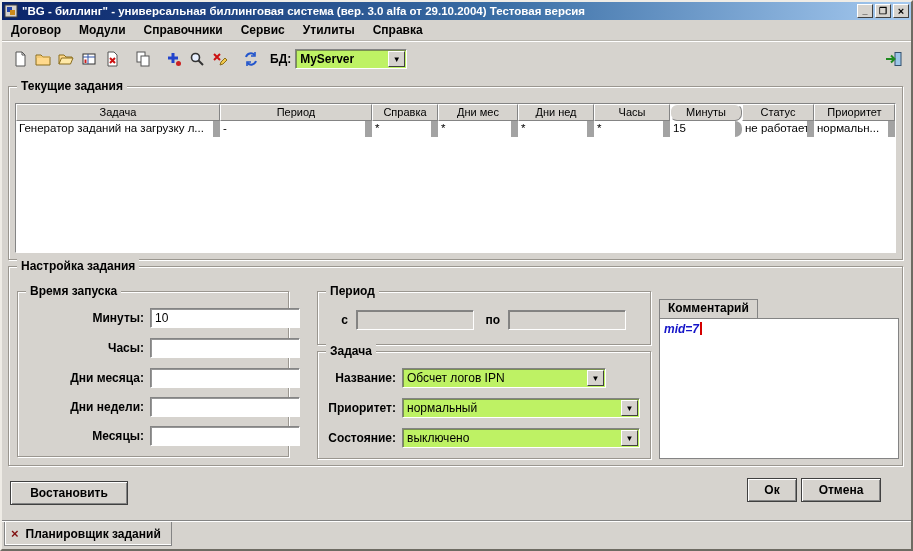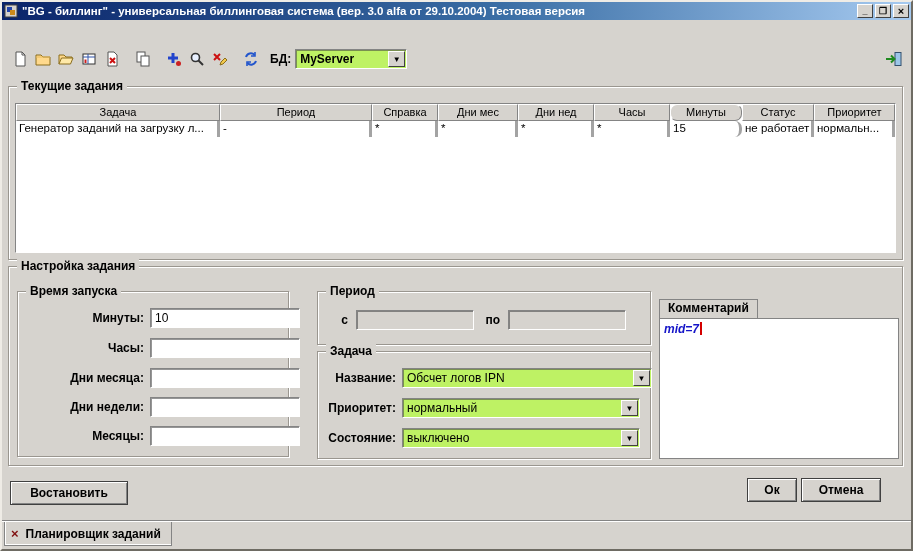--- a/index.html
+++ b/index.html
@@ -38,21 +38,21 @@
     box-shadow:inset 1px 1px 0 #fff, 1px 1px 0 #fff;}
   .legend{position:absolute;top:-8px;left:8px;background:#d6d3ce;padding:0 4px;
     font-size:12px;font-weight:bold;line-height:14px;white-space:nowrap;}
   
   .table-wrap{position:absolute;left:6px;top:16px;right:6px;bottom:6px;background:#fff;
     border:1px solid;border-color:#848484 #fff #fff #848484;overflow:hidden;}
   .thead{display:flex;}
   .th{height:17px;background:#d6d3ce;font-size:11px;text-align:center;line-height:15px;
     border:1px solid;border-color:#fff #848484 #848484 #fff;white-space:nowrap;overflow:hidden;}
   .trow{display:flex;}
-  .td{height:16px;font-size:11.5px;line-height:15px;padding:0 3px;border-right:3px solid #a3a3a3;
+  .td{height:16px;font-size:11.5px;line-height:15px;padding:0 3px;border-right:7px solid #a3a3a3;
     white-space:nowrap;overflow:hidden;}
   .c0{width:204px;}.c1{width:152px;}.c2{width:66px;}.c3{width:80px;}.c4{width:76px;}
   .c5{width:76px;}.c6{width:72px;border-radius:7px;}.c7{width:72px;}.c8{flex:1;}
   
   .flabel{position:absolute;font-size:12px;font-weight:bold;text-align:right;line-height:20px;white-space:nowrap;}
   .tf{position:absolute;height:20px;background:#fff;border:1px solid;border-color:#848484 #fff #fff #848484;
     box-shadow:inset 1px 1px 0 rgba(64,64,64,.55);font-size:12px;padding:0 4px;outline:none;}
   .tf:disabled,.tf.disabled{background:#d6d3ce;color:#555;}
   .fcombo{position:absolute;height:20px;}
   
@@ -92,20 +92,28 @@
             <rect x="3" y="3" width="5" height="5" fill="#2244aa"></rect>
             <rect x="6" y="6" width="5" height="5" fill="#cc8a1a"></rect>
           </svg>
     </span>
     <span class="title">"BG - биллинг" - универсальная биллинговая система (вер. 3.0 alfa от 29.10.2004) Тестовая версия</span>
     <span class="winbtn">_</span>
     <span class="winbtn">❐</span>
     <span class="winbtn" style="font-size:11px;">×</span>
   </div>
 
+  <div class="menubar">
+    <span class="menu-item">Договор</span>
+    <span class="menu-item">Модули</span>
+    <span class="menu-item">Справочники</span>
+    <span class="menu-item">Сервис</span>
+    <span class="menu-item">Утилиты</span>
+    <span class="menu-item">Справка</span>
+  </div>
 
   <div class="toolbar">
     <span class="tbtn">
       <svg width="16" height="16">
             <path d="M4 1h6l3 3v11H4z" fill="#fff" stroke="#555"></path>
             <path d="M10 1v3h3" fill="none" stroke="#555"></path>
           </svg>
     </span>
     <span class="tbtn">
       <svg width="16" height="16">
@@ -231,21 +239,21 @@
       <span class="legend">Период</span>
       <span class="flabel" style="left:12px;top:18px;width:18px;">с</span>
       <input class="tf disabled" disabled="" style="left: 38px; top: 18px; width: 118px;" value="">
       <span class="flabel" style="left:160px;top:18px;width:22px;">по</span>
       <input class="tf disabled" disabled="" style="left: 190px; top: 18px; width: 118px;" value="">
     </div>
 
     <div class="groupbox" style="left:308px;top:84px;width:334px;height:108px;">
       <span class="legend">Задача</span>
       <span class="flabel" style="left:2px;top:16px;width:76px;">Название:</span>
-      <div class="combo fcombo" style="left:84px;top:16px;width:250px;gap:44px;">
+      <div class="combo fcombo" style="left:84px;top:16px;width:204px;gap:44px;">
         <span class="cval">Обсчет логов IPN</span>
         <span class="cbtn">▼</span>
       </div>
       <span class="flabel" style="left:2px;top:46px;width:76px;">Приоритет:</span>
       <div class="combo fcombo" style="left:84px;top:46px;width:238px;">
         <span class="cval">нормальный</span>
         <span class="cbtn">▼</span>
       </div>
       <span class="flabel" style="left:2px;top:76px;width:76px;">Состояние:</span>
       <div class="combo fcombo" style="left:84px;top:76px;width:238px;gap:36px;">

